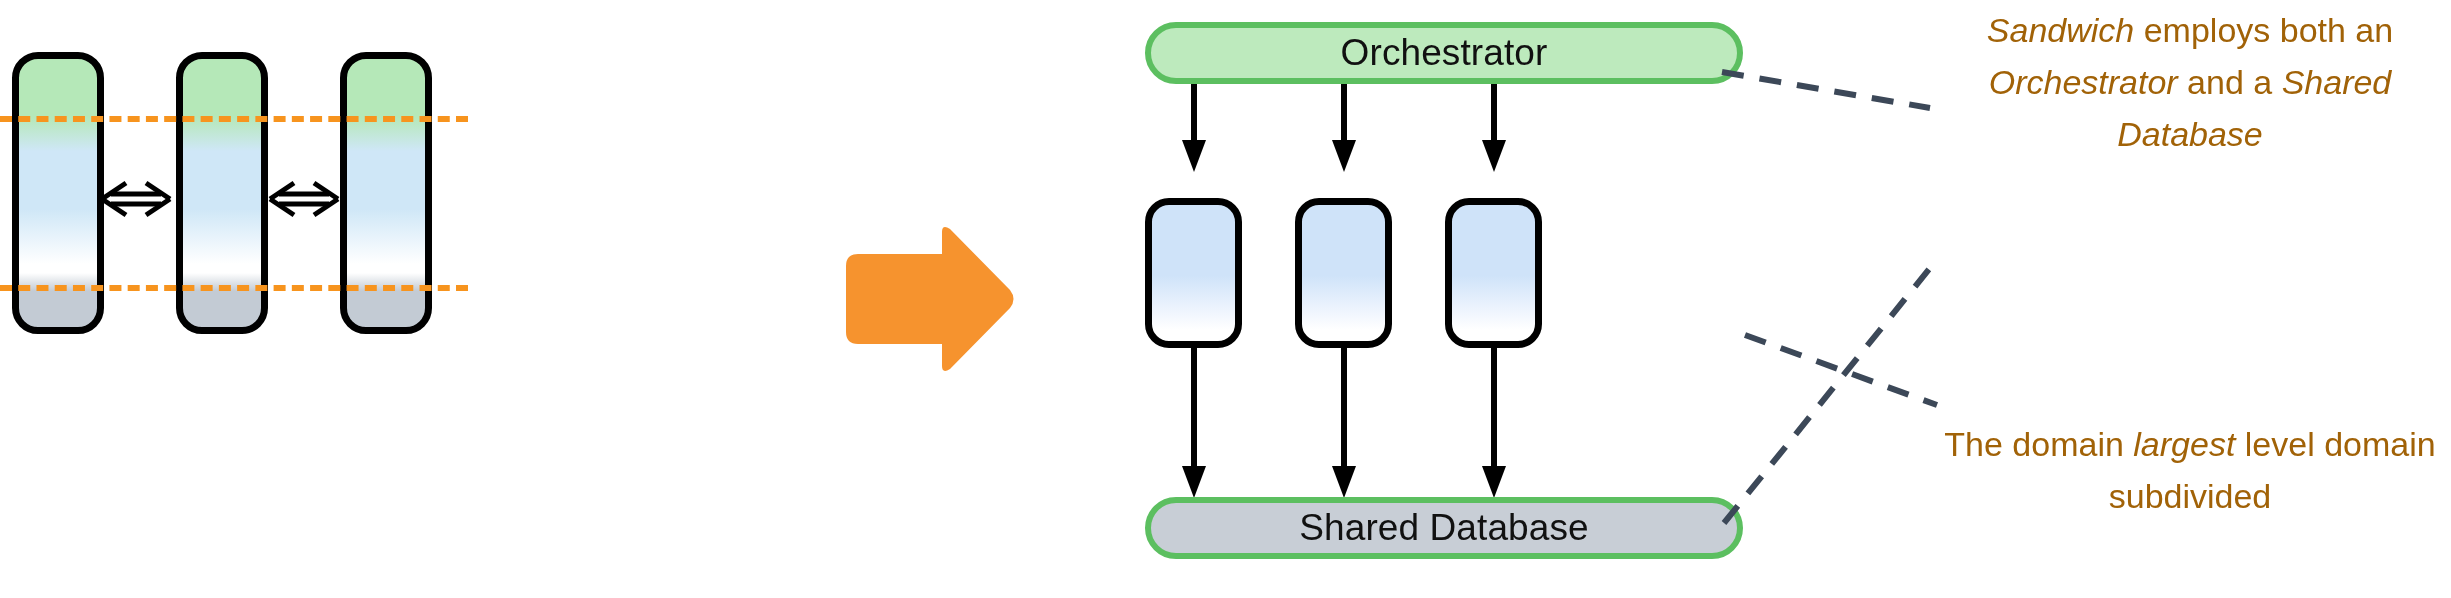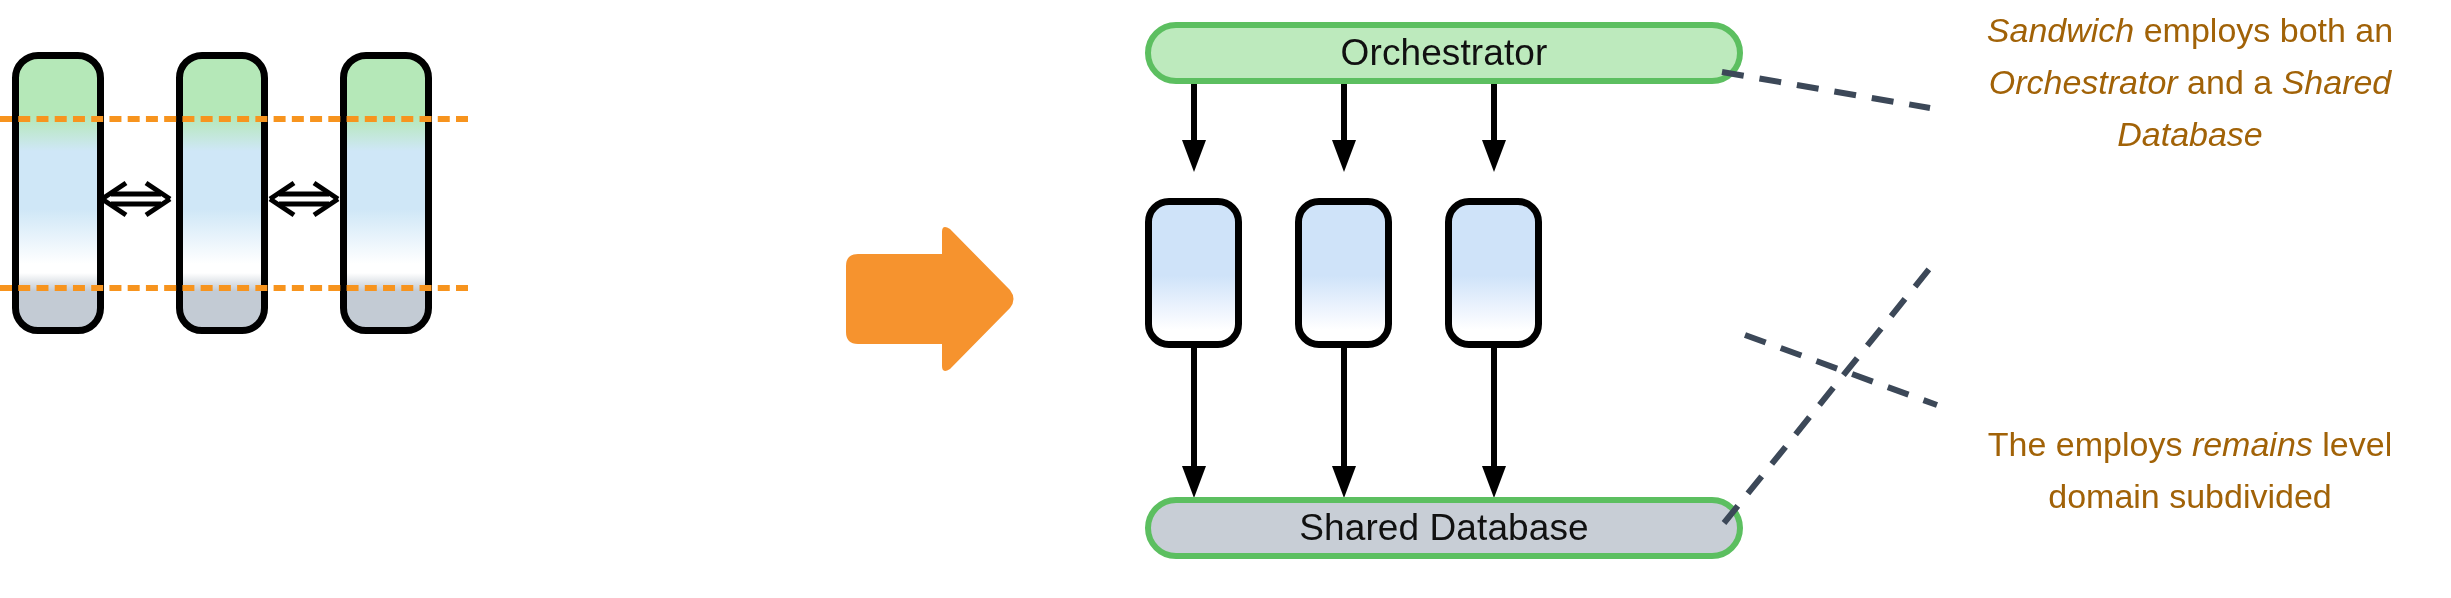--- a/index.html
+++ b/index.html
@@ -280,16 +280,16 @@
       <line id="leader-service" x1="1745" y1="335" x2="1937" y2="405"></line>
       <line id="leader-database" x1="1724" y1="523" x2="1930" y2="268"></line>
     </g>
   </svg>
 
   <div class="annotation" id="annotation-sandwich">
     <span class="em">Sandwich</span><span> employs both an </span><span class="em">Orchestrator</span><span> and a </span><span class="em">Shared Database</span>
   </div>
 
   <div class="annotation" id="annotation-domain">
-    <span>The employs </span><span class="em">remains</span><span> level domain subdivided</span>
+    <span>The domain </span><span class="em">largest</span><span> level domain subdivided</span>
   </div>
 
 </div>
 
 </body></html>

